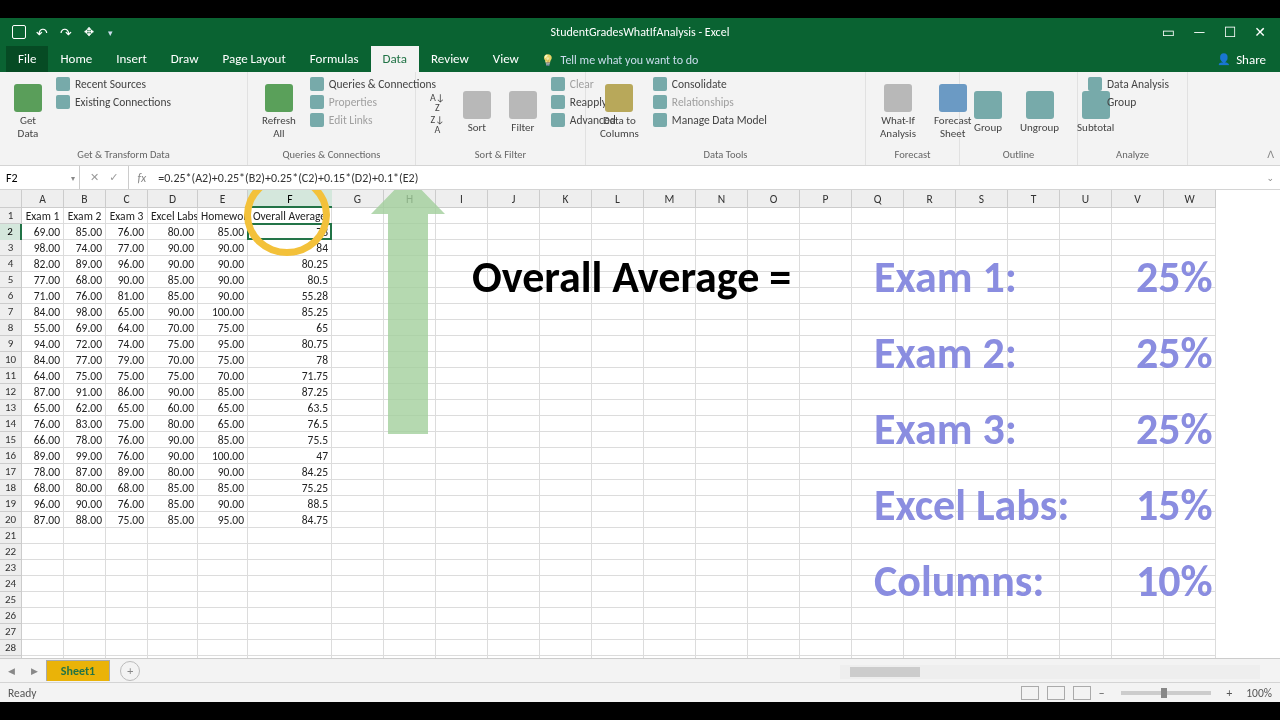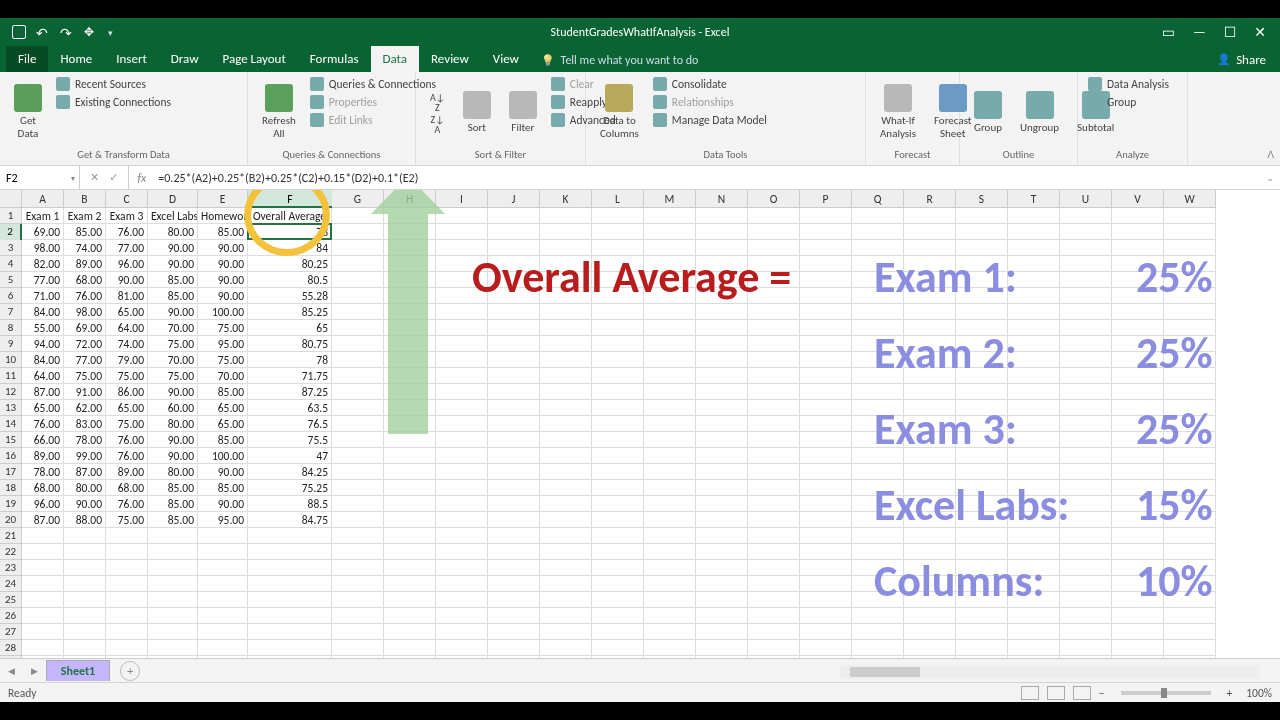--- a/index.html
+++ b/index.html
@@ -59,26 +59,26 @@
 .cell.hdr { text-align: center; }
 .cell.num { text-align: right; }
 .selection { position: absolute; border: 2px solid #217346; background: rgba(33,115,70,0.02); pointer-events: none; }
 .col-f-hi { position: absolute; top: 0; height: 18px; background: #d4e7dc; border-bottom: 2px solid #217346; text-align: center; font-size: 11.5px; line-height: 18px; }
 .row-2-hi { position: absolute; left: 0; width: 22px; height: 16px; background: #d4e7dc; border-right: 2px solid #217346; text-align: center; font-size: 11px; line-height: 16px; }
 
 .circle-anno { position: absolute; width: 86px; height: 82px; border: 7px solid #f3c13a; border-radius: 50%; pointer-events: none; }
 .arrow-anno { position: absolute; width: 40px; height: 224px; background: #a2cf9c; opacity: 0.8; }
 .arrow-anno::before { content: ""; position: absolute; top: -34px; left: -17px; border-left: 37px solid transparent; border-right: 37px solid transparent; border-bottom: 38px solid #a2cf9c; }
 .overlay-text { position: absolute; font-weight: 700; pointer-events: none; }
-.ot-gray { color: #b91c1c; }
+.ot-gray { color: #000000; }
 .ot-blue { color: #8a8de0; }
 
 .sheettabs { position: absolute; bottom: 20px; left: 0; right: 0; height: 24px; background: #f3f3f3; border-top: 1px solid #ccc; display: flex; align-items: center; font-size: 12px; }
 .navtri { padding: 0 8px; color: #888; font-size: 9px; }
-.sheettab { background: #c4b5fd; border: 1px solid #aaa; border-bottom: none; padding: 3px 14px; font-size: 12px; color: #217346; font-weight: 600; }
+.sheettab { background: #eab308; border: 1px solid #aaa; border-bottom: none; padding: 3px 14px; font-size: 12px; color: #217346; font-weight: 600; }
 .addsheet { width: 20px; height: 20px; border: 1px solid #bbb; border-radius: 50%; display: flex; align-items: center; justify-content: center; margin-left: 10px; color: #888; }
 .hscroll { position: absolute; right: 20px; width: 420px; height: 14px; bottom: 3px; background: #eee; }
 .hscroll-thumb { position: absolute; left: 10px; width: 70px; height: 10px; top: 2px; background: #ccc; }
 
 .statusbar { position: absolute; bottom: 0; left: 0; right: 0; height: 20px; background: #f3f3f3; border-top: 1px solid #d4d4d4; display: flex; align-items: center; font-size: 11.5px; color: #555; padding: 0 8px; }
 .viewbtns { margin-left: auto; display: flex; gap: 8px; align-items: center; }
 .viewbtn { width: 18px; height: 14px; border: 1px solid #aaa; }
 .zoom-slider { width: 90px; height: 4px; background: #ccc; position: relative; margin: 0 8px; }
 .zoom-slider::after { content: ""; position: absolute; left: 45%; top: -3px; width: 6px; height: 10px; background: #888; }
 </style>

